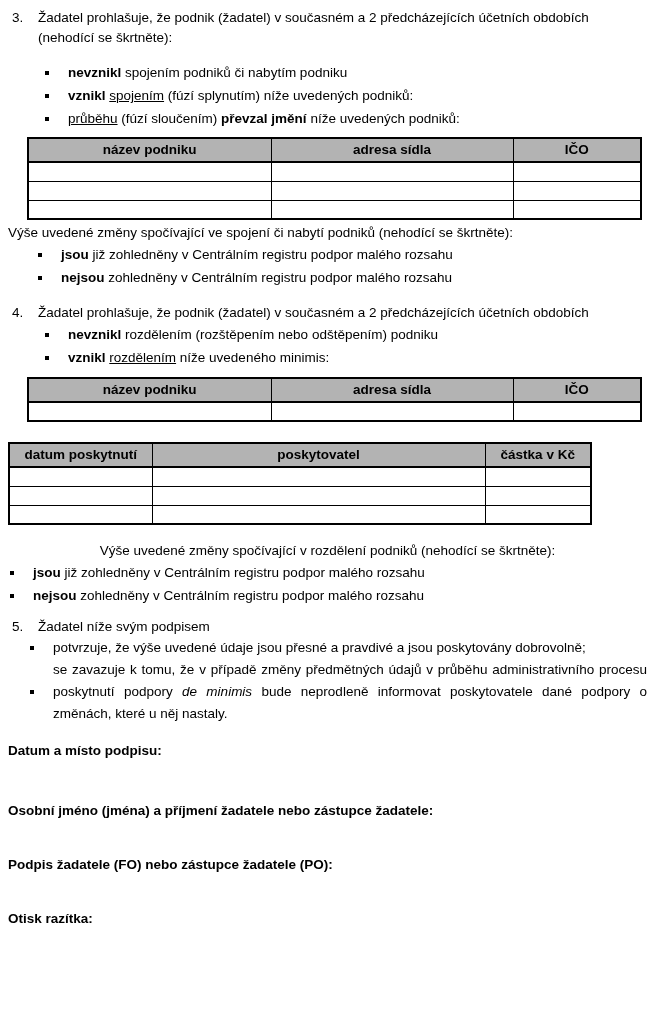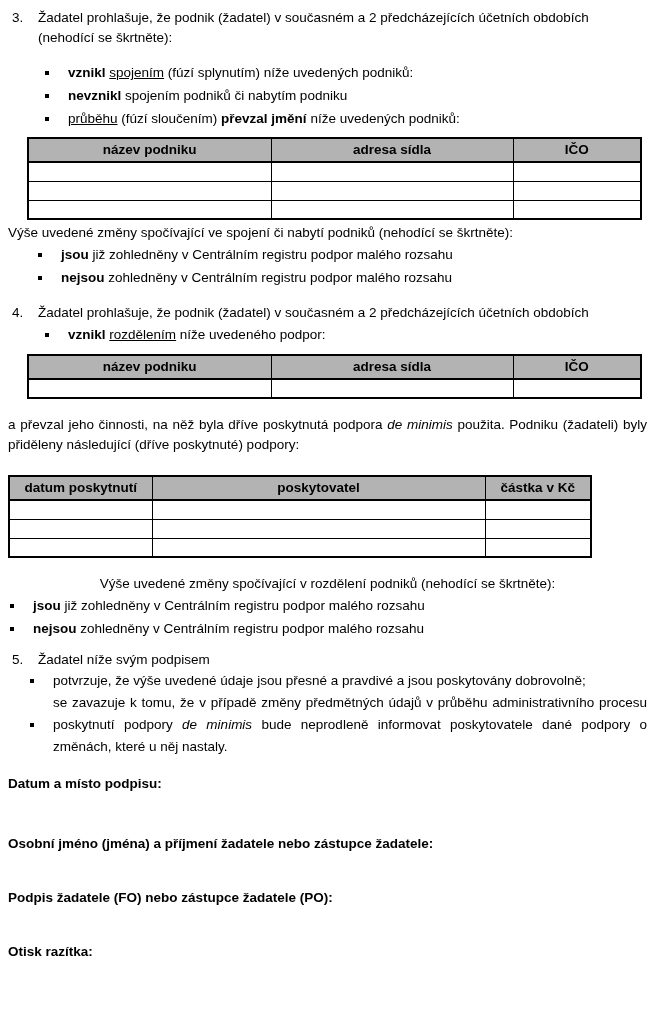--- a/index.html
+++ b/index.html
@@ -71,27 +71,27 @@
   <div class="item-head">
     <span class="num">3.</span>
     <span class="txt">Žadatel prohlašuje, že podnik (žadatel) v současném a 2 předcházejících účetních obdobích (nehodící se škrtněte):</span>
   </div>
 
   <div class="ind45 m-b3">
     <div class="brow">
       <span class="mk">
           <span class="sq"></span>
         </span>
+      <span class="bt"><span class="s-b">nevznikl</span><span> spojením podniků či nabytím podniku</span></span>
+    </div>
+    <div class="brow">
+      <span class="mk">
+          <span class="sq"></span>
+        </span>
       <span class="bt"><span class="s-b">vznikl</span><span> </span><span class="s-u">spojením</span><span> (fúzí splynutím) níže uvedených podniků:</span></span>
-    </div>
-    <div class="brow">
-      <span class="mk">
-          <span class="sq"></span>
-        </span>
-      <span class="bt"><span class="s-b">nevznikl</span><span> spojením podniků či nabytím podniku</span></span>
     </div>
     <div class="brow">
       <span class="mk">
           <span class="sq"></span>
         </span>
       <span class="bt"><span class="s-u">průběhu</span><span> (fúzí sloučením) </span><span class="s-b">převzal jmění</span><span> níže uvedených podniků:</span></span>
     </div>
   </div>
 
   <table class="tbl-company m-t1">
@@ -145,21 +145,27 @@
   <div class="item-head m-i4">
     <span class="num">4.</span>
     <span class="txt">Žadatel prohlašuje, že podnik (žadatel) v současném a 2 předcházejících účetních obdobích</span>
   </div>
 
   <div class="ind45">
     <div class="brow">
       <span class="mk">
           <span class="sq"></span>
         </span>
-      <span class="bt"><span class="s-b">vznikl</span><span> </span><span class="s-u">rozdělením</span><span> níže uvedeného podpor:</span></span>
+      <span class="bt"><span class="s-b">nevznikl</span><span> rozdělením (rozštěpením nebo odštěpením) podniku</span></span>
+    </div>
+    <div class="brow">
+      <span class="mk">
+          <span class="sq"></span>
+        </span>
+      <span class="bt"><span class="s-b">vznikl</span><span> </span><span class="s-u">rozdělením</span><span> níže uvedeného minimis:</span></span>
     </div>
   </div>
 
   <table class="tbl-company m-t2">
     <colgroup>
         <col style="width:243px">
         <col style="width:242px">
         <col style="width:128px">
       </colgroup>
     <thead>
@@ -171,21 +177,20 @@
     </thead>
     <tbody>
       <tr>
           <td></td>
           <td></td>
           <td></td>
         </tr>
     </tbody>
   </table>
 
-  <div class="just m-para"><span>a převzal jeho činnosti, na něž byla dříve poskytnutá podpora </span><span class="s-i">de minimis</span><span> použita. Podniku (žadateli) byly přiděleny následující (dříve poskytnuté) podpory:</span></div>
 
   <table class="tbl-support m-t3">
     <colgroup>
         <col style="width:143px">
         <col style="width:333px">
         <col style="width:106px">
       </colgroup>
     <thead>
       <tr>
         <th>datum poskytnutí</th>

